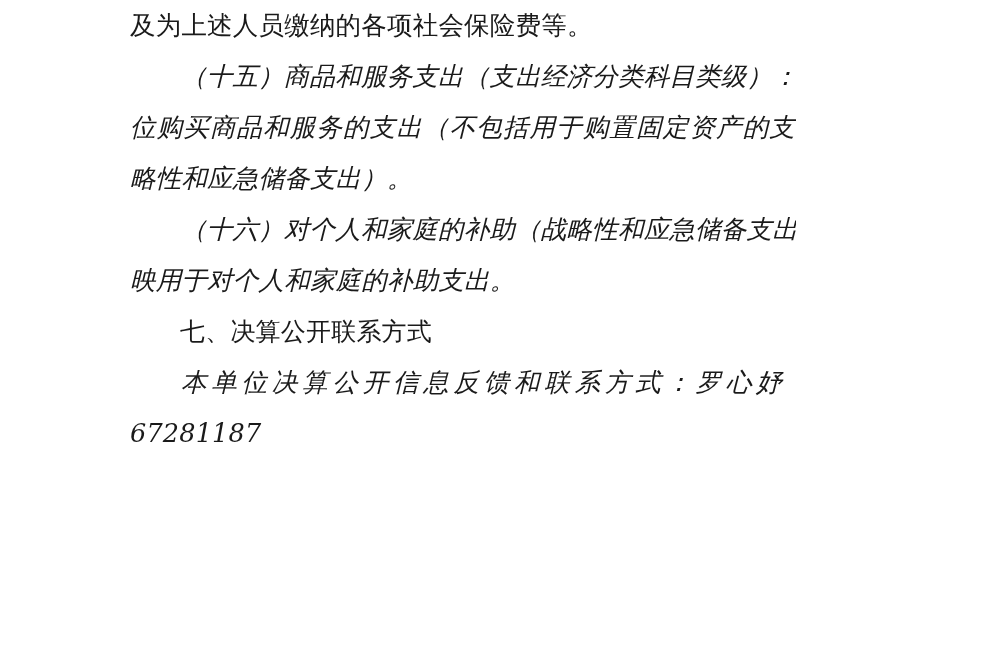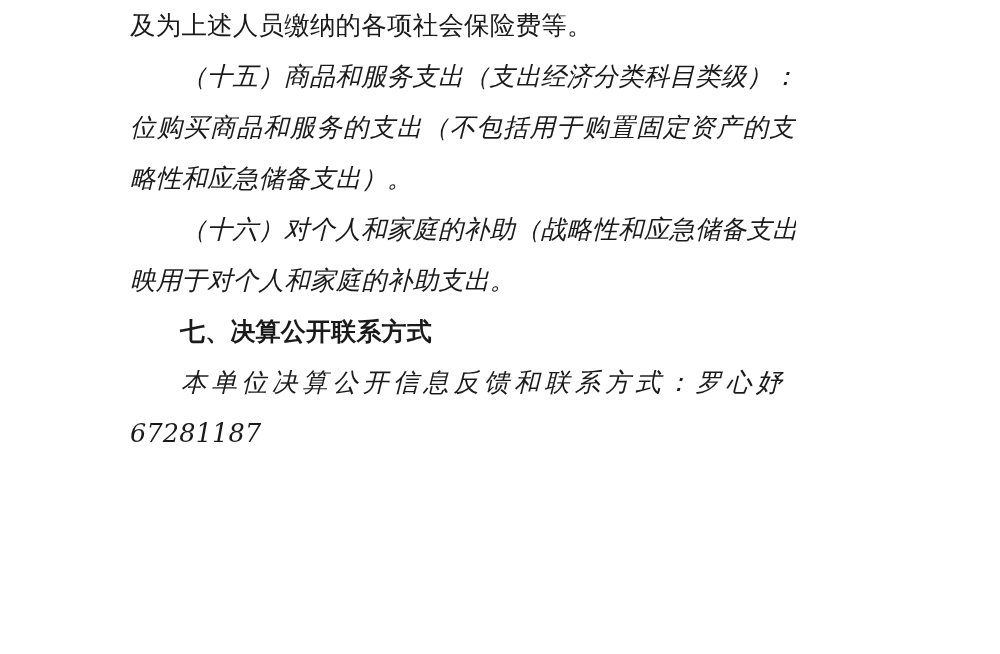--- a/index.html
+++ b/index.html
@@ -30,21 +30,21 @@
     text-justify: inter-ideograph;
     letter-spacing: 0.2px;
     white-space: pre-wrap;
   }
   p.indent {
     text-indent: 2em;
     font-style: italic;
   }
   p.heading {
     text-indent: 2em;
-    font-weight: bold;
+    font-weight: normal;
     font-family: "DejaVu Sans", "Liberation Sans", sans-serif;
     font-size: 25px;
   }
 </style>
 </head>
 <body>
 
 <div class="page">
   <div class="body-text">
     <p class="plain">及为上述人员缴纳的各项社会保险费等。</p>

